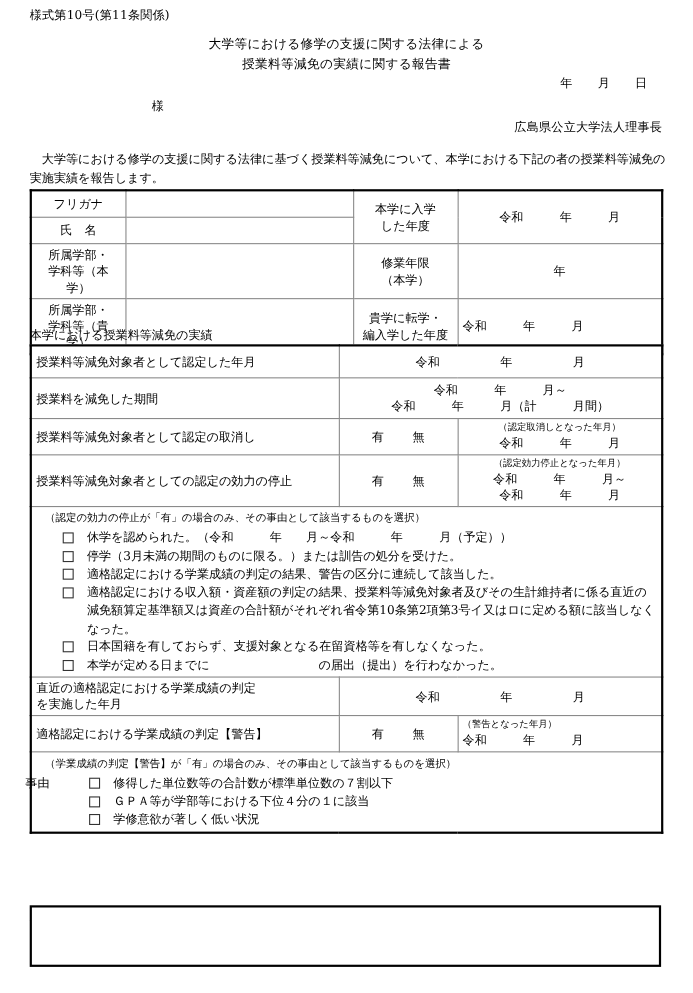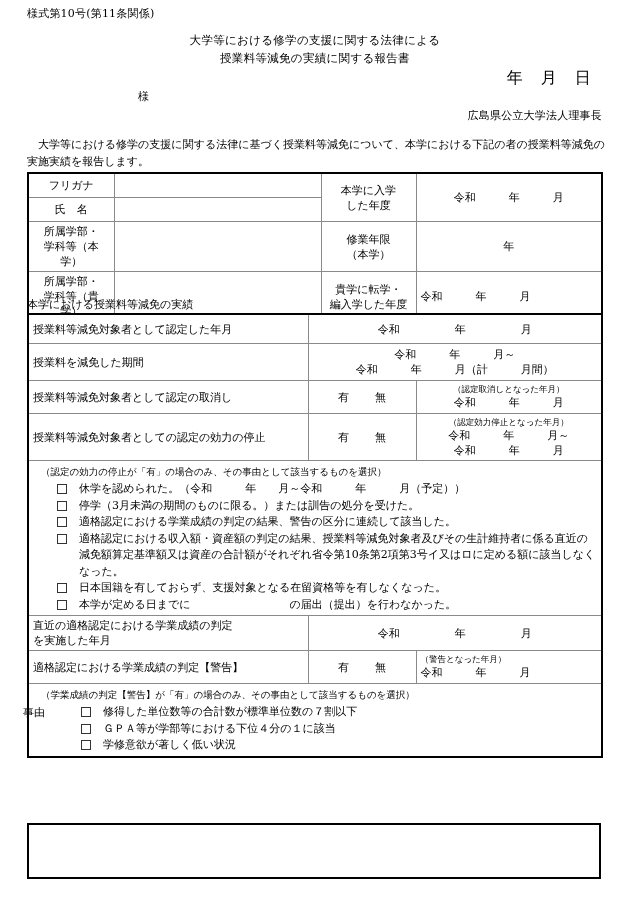--- a/index.html
+++ b/index.html
@@ -39,21 +39,21 @@
     width: 630px;
     text-align: center;
     font-size: 11.5px;
     line-height: 18px;
   }
   .title-line { display: block; letter-spacing: 0.3px; }
   .date-line {
     position: absolute;
     right: 30px;
     top: 68px;
-    font-size: 16px;
+    font-size: 11px;
     letter-spacing: 0.3px;
   }
   .date-line .g { display: inline-block; width: 34px; text-align: center; }
   .addressee {
     position: absolute;
     left: 138px;
     top: 89px;
     font-size: 11px;
   }
   .issuer {
@@ -140,21 +140,20 @@
     width: 8px;
     height: 8px;
     border: 1px solid #333;
     display: inline-block;
   }
   .cb-row.wrap { line-height: 16.5px; }
 
   .reason-label {
     display: inline-block;
     width: 46px;
-    font-family: Liberation Serif, serif;
   }
 
   
   .remarks-cap {
     position: absolute;
     left: 27px;
     top: 807px;
     font-size: 11px;
     margin-top: 23px;
   }

